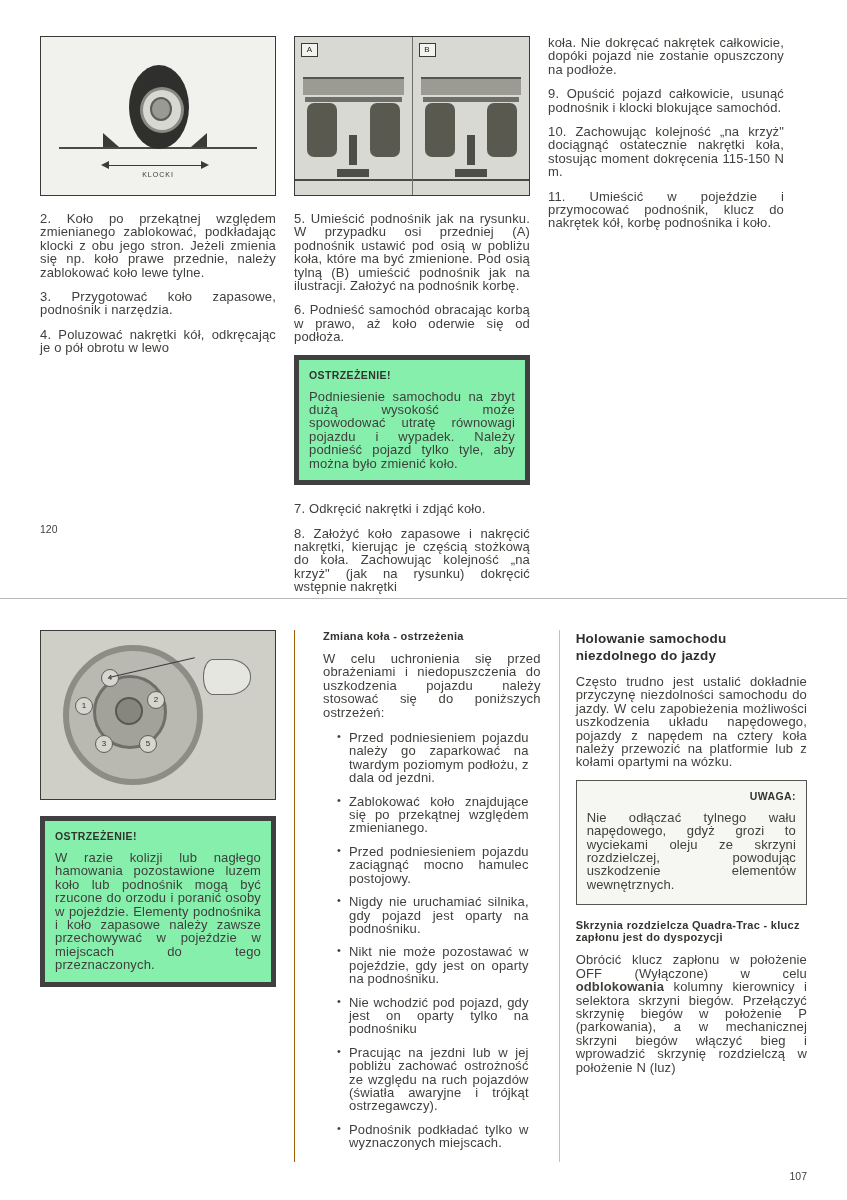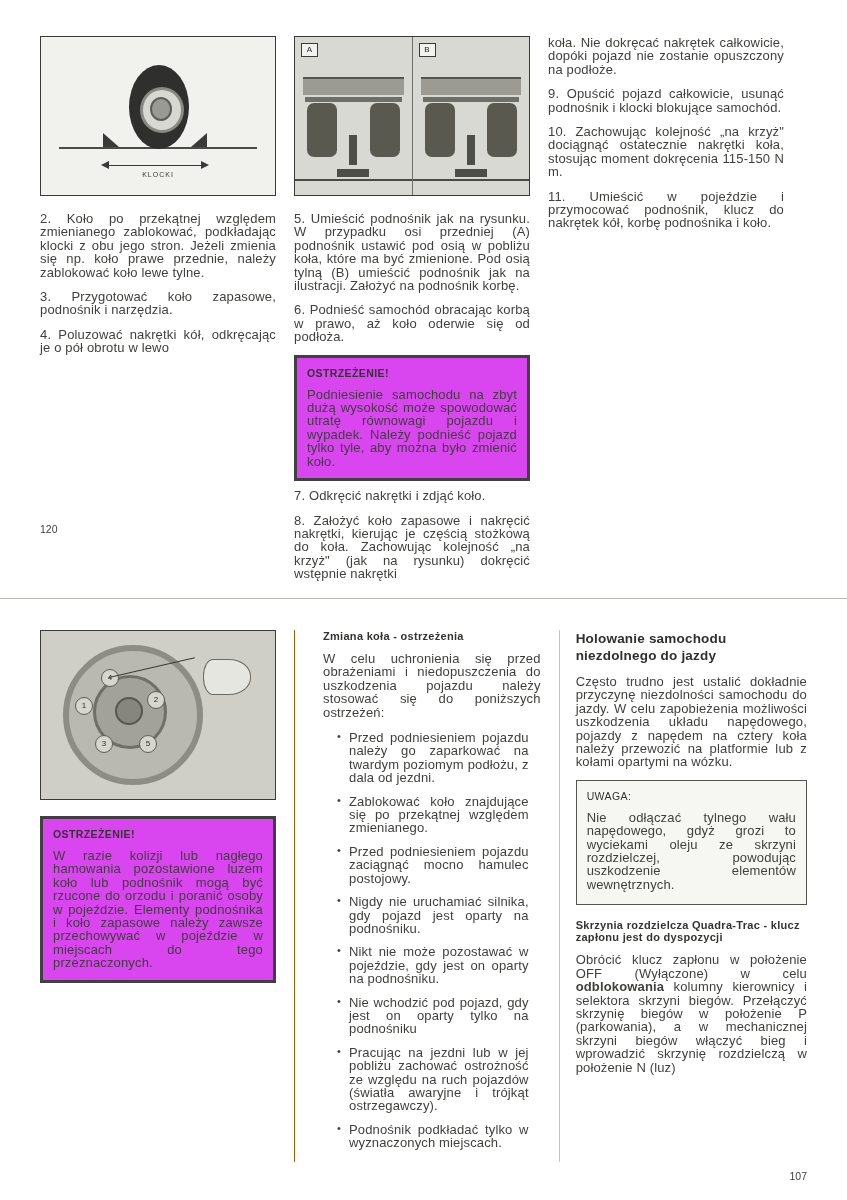--- a/index.html
+++ b/index.html
@@ -238,24 +238,24 @@
   #fig-jack .ground {
     position: absolute;
     left: 0;
     right: 0;
     bottom: 14px;
     height: 2px;
     background: #4a4a46;
   }
   
   .warnbox {
-    border: 3px solid #404040;
+    border: 5px solid #404040;
     padding: 9px 10px 2px 10px;
-    margin: 0 0 8px 0;
-    background: #d946ef;
+    margin: 0 0 17px 0;
+    background: #86efac;
   }
   .warnbox h4 {
     margin: 0 0 9px 0;
     font-size: 10.5px;
     letter-spacing: 0.4px;
     font-weight: bold;
     color: #333330;
   }
   .warnbox p {
     margin-bottom: 8px;
@@ -383,22 +383,23 @@
   .notebox {
     border: 1px solid #55554f;
     padding: 9px 10px 2px 10px;
     margin: 4px 0 14px 0;
     background: #f6f6f3;
   }
   .notebox h4 {
     margin: 0 0 9px 0;
     font-size: 10.5px;
     letter-spacing: 0.4px;
-    font-weight: normal;
+    font-weight: bold;
     color: #333330;
+    text-align: right;
   }
   b { font-weight: bold; }
 </style>
 </head>
 <body>
 
 <div class="page" id="page-120">
   <div class="cols">
 
     <div class="col">

